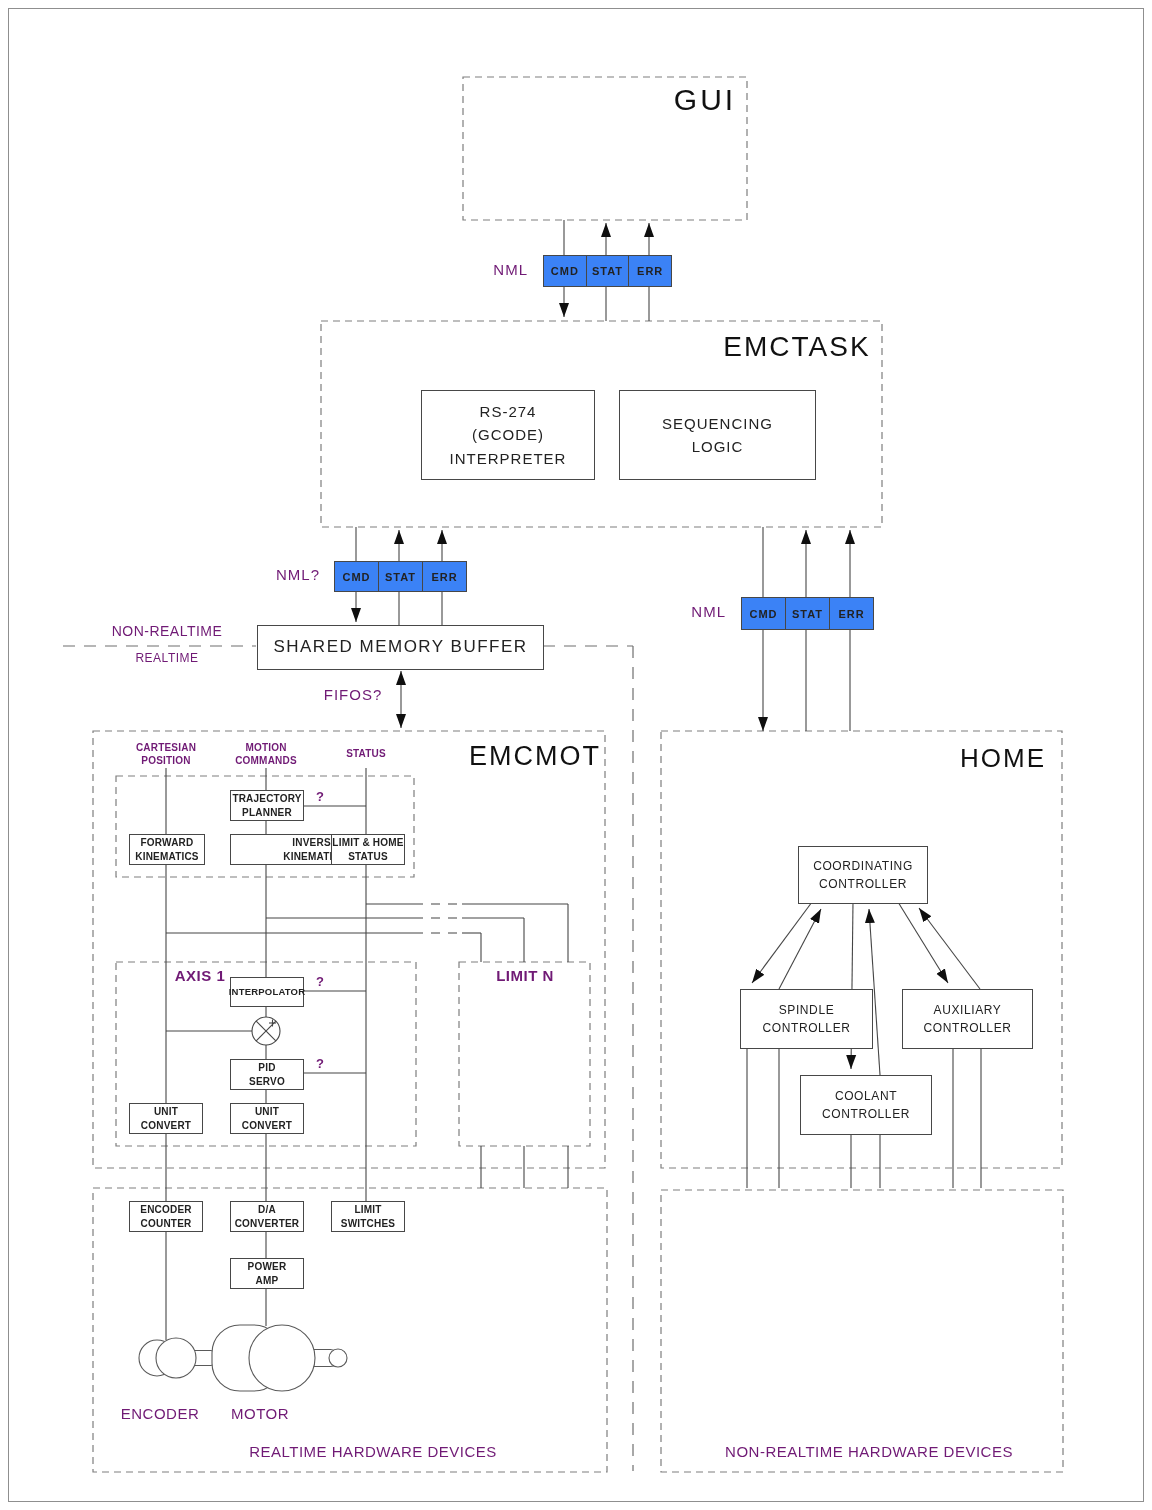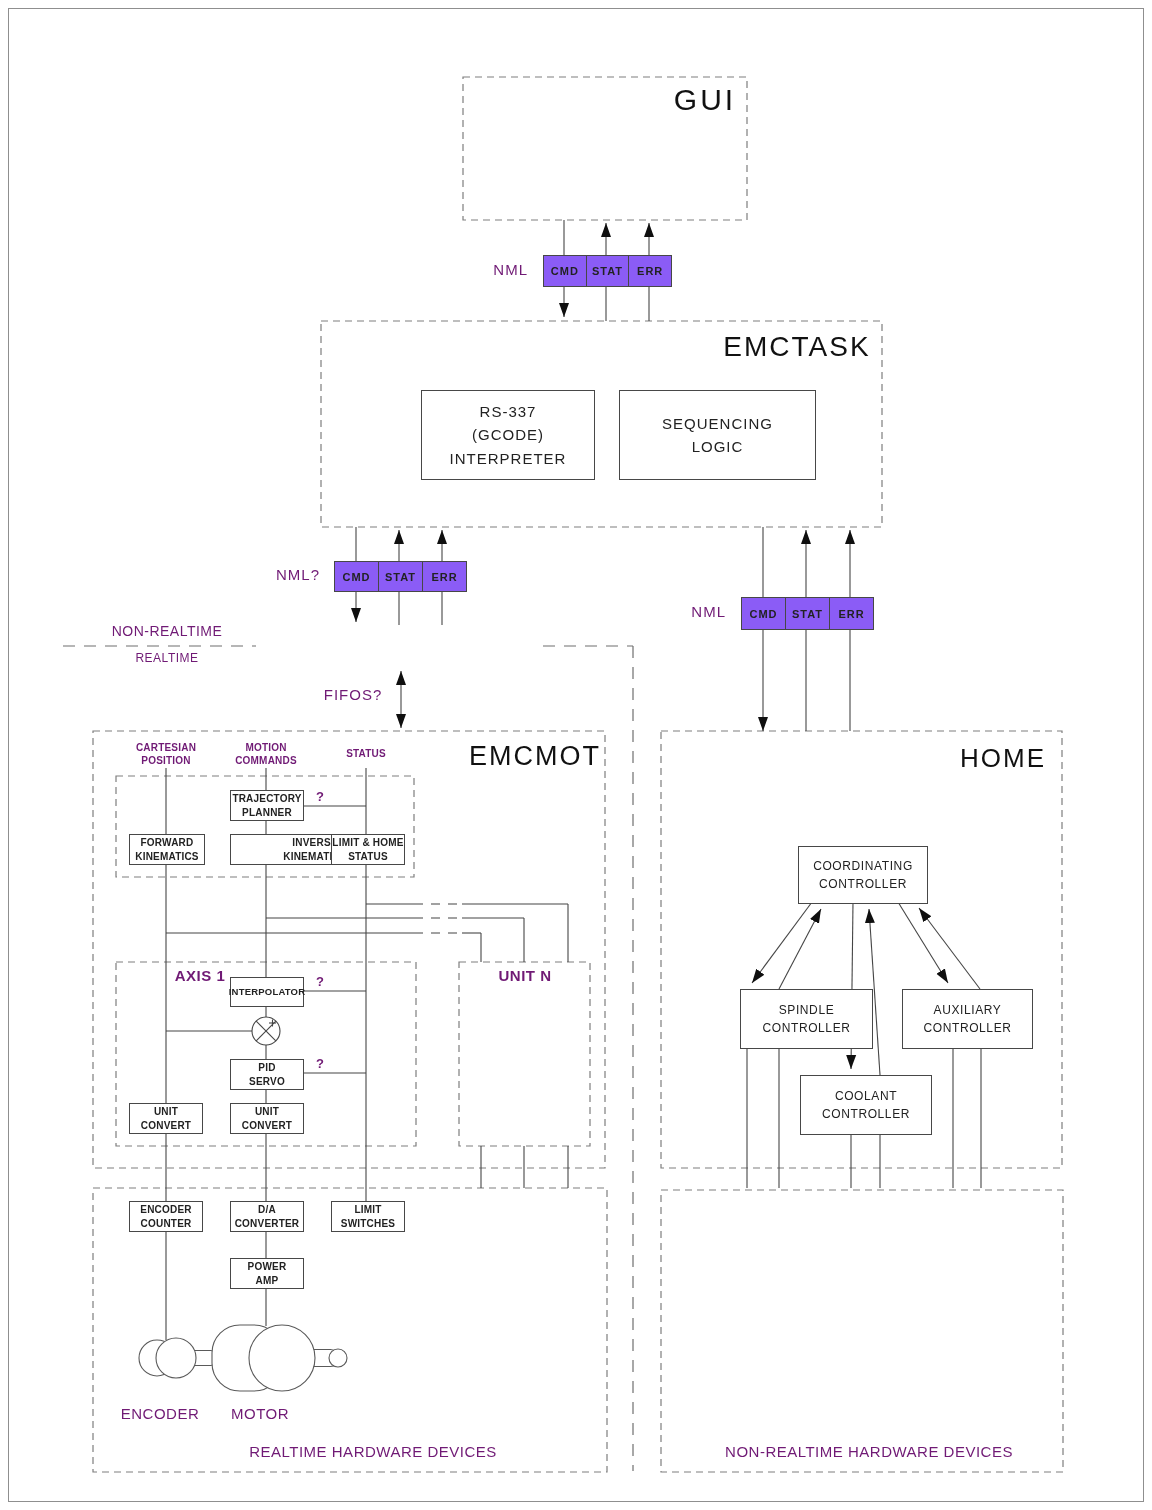--- a/index.html
+++ b/index.html
@@ -11,21 +11,21 @@
   .abs{position:absolute;}
   .lbl{position:absolute;display:flex;align-items:center;justify-content:center;
        text-align:center;white-space:pre-line;line-height:1.25;color:#701a75;}
   .title{font-size:28px;letter-spacing:2px;font-weight:400;color:#111;}
   .sbox{position:absolute;border:1px solid #474747;background:#fff;display:flex;
         align-items:center;justify-content:center;text-align:center;
         white-space:pre-line;font-size:10px;font-weight:600;line-height:1.35;
         letter-spacing:0.2px;color:#222;}
   .bigbox{font-size:15px;font-weight:400;letter-spacing:1px;line-height:1.55;}
   .ctrlbox{font-size:12px;font-weight:400;letter-spacing:0.6px;line-height:1.5;}
-  .chan{position:absolute;display:flex;border:1px solid #474747;background:#8b5cf6;}
+  .chan{position:absolute;display:flex;border:1px solid #474747;background:#3b82f6;}
   .chan .cell{flex:1;display:flex;align-items:center;justify-content:center;
         font-size:11px;font-weight:600;letter-spacing:1px;color:#222;}
   .chan .cell + .cell{border-left:1px solid #474747;}
   .nml{font-size:15px;letter-spacing:1px;justify-content:flex-end;padding-right:10px;box-sizing:border-box;}
   .hdr{font-size:10px;font-weight:600;letter-spacing:0.2px;}
   .axis{font-size:15px;font-weight:600;letter-spacing:0.5px;}
   .q{font-size:13px;font-weight:600;}
   .sect{font-size:15px;letter-spacing:0.5px;}
 </style>
 </head>
@@ -166,21 +166,21 @@
   <div class="lbl title abs" style="left:460px;top:742px;width:150px;height:30px;font-size:27px;">EMCMOT</div>
   <div class="lbl title abs" style="left:938px;top:744px;width:130px;height:28px;font-size:26px;">HOME</div>
 
   <div class="lbl nml abs" style="left:466px;top:255px;width:72px;height:30px;">NML</div>
   <div class="chan" style="left:543px;top:255px;width:127px;height:30px;">
     <div class="cell">CMD</div>
     <div class="cell">STAT</div>
     <div class="cell">ERR</div>
   </div>
 
-  <div class="sbox bigbox" style="left:421px;top:390px;width:172px;height:88px;">RS-337
+  <div class="sbox bigbox" style="left:421px;top:390px;width:172px;height:88px;">RS-274
 (GCODE)
 INTERPRETER</div>
   <div class="sbox bigbox" style="left:619px;top:390px;width:195px;height:88px;">SEQUENCING
 LOGIC</div>
 
   <div class="lbl nml abs" style="left:258px;top:561px;width:72px;height:29px;">NML?</div>
   <div class="chan" style="left:334px;top:561px;width:131px;height:29px;">
     <div class="cell">CMD</div>
     <div class="cell">STAT</div>
     <div class="cell">ERR</div>
@@ -188,20 +188,21 @@
 
   <div class="lbl nml abs" style="left:664px;top:597px;width:72px;height:31px;">NML</div>
   <div class="chan" style="left:741px;top:597px;width:131px;height:31px;">
     <div class="cell">CMD</div>
     <div class="cell">STAT</div>
     <div class="cell">ERR</div>
   </div>
 
   <div class="lbl abs" style="left:96px;top:624px;width:142px;height:16px;font-size:14px;letter-spacing:0.5px;">NON-REALTIME</div>
   <div class="lbl abs" style="left:96px;top:650px;width:142px;height:16px;font-size:12px;letter-spacing:0.5px;">REALTIME</div>
+  <div class="sbox" style="left:257px;top:625px;width:285px;height:43px;font-size:17px;font-weight:400;letter-spacing:1.5px;">SHARED MEMORY BUFFER</div>
   <div class="lbl abs" style="left:303px;top:686px;width:100px;height:18px;font-size:15px;letter-spacing:1px;">FIFOS?</div>
 
   <div class="lbl hdr abs" style="left:116px;top:741px;width:100px;height:27px;">CARTESIAN
 POSITION</div>
   <div class="lbl hdr abs" style="left:216px;top:741px;width:100px;height:27px;">MOTION
 COMMANDS</div>
   <div class="lbl hdr abs" style="left:316px;top:741px;width:100px;height:27px;">STATUS</div>
 
   <div class="sbox" style="left:230px;top:790px;width:72px;height:29px;">TRAJECTORY
 PLANNER</div>
@@ -213,21 +214,21 @@
 STATUS</div>
   <div class="sbox" style="left:230px;top:977px;width:72px;height:28px;font-size:9.5px;">INTERPOLATOR</div>
   <div class="sbox" style="left:230px;top:1059px;width:72px;height:29px;">PID
 SERVO</div>
   <div class="sbox" style="left:129px;top:1103px;width:72px;height:29px;">UNIT
 CONVERT</div>
   <div class="sbox" style="left:230px;top:1103px;width:72px;height:29px;">UNIT
 CONVERT</div>
 
   <div class="lbl axis abs" style="left:150px;top:968px;width:100px;height:16px;">AXIS 1</div>
-  <div class="lbl axis abs" style="left:475px;top:968px;width:100px;height:16px;">UNIT N</div>
+  <div class="lbl axis abs" style="left:475px;top:968px;width:100px;height:16px;">LIMIT N</div>
   <div class="lbl q abs" style="left:312px;top:790px;width:16px;height:14px;">?</div>
   <div class="lbl q abs" style="left:312px;top:975px;width:16px;height:14px;">?</div>
   <div class="lbl q abs" style="left:312px;top:1057px;width:16px;height:14px;">?</div>
 
   <div class="sbox ctrlbox" style="left:798px;top:846px;width:128px;height:56px;">COORDINATING
 CONTROLLER</div>
   <div class="sbox ctrlbox" style="left:740px;top:989px;width:131px;height:58px;">SPINDLE
 CONTROLLER</div>
   <div class="sbox ctrlbox" style="left:902px;top:989px;width:129px;height:58px;">AUXILIARY
 CONTROLLER</div>

